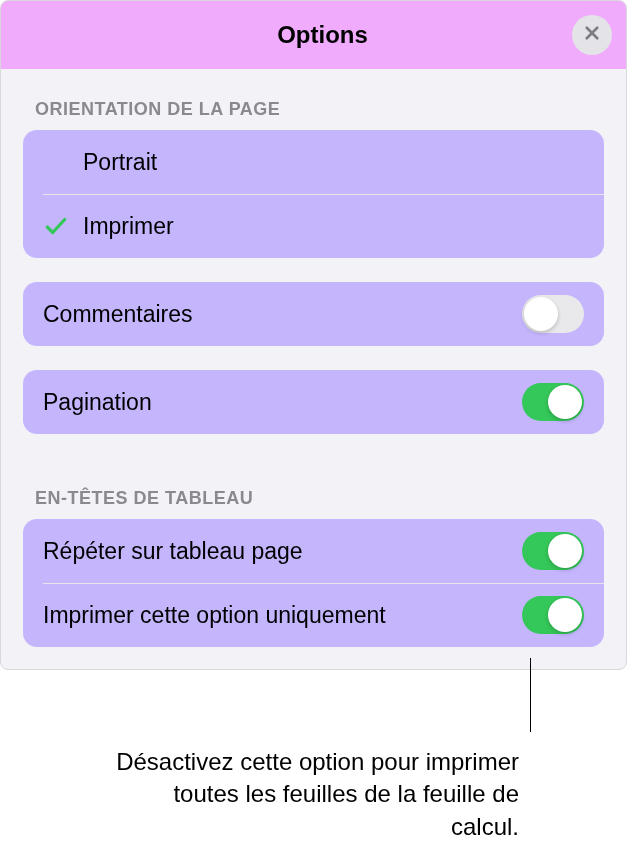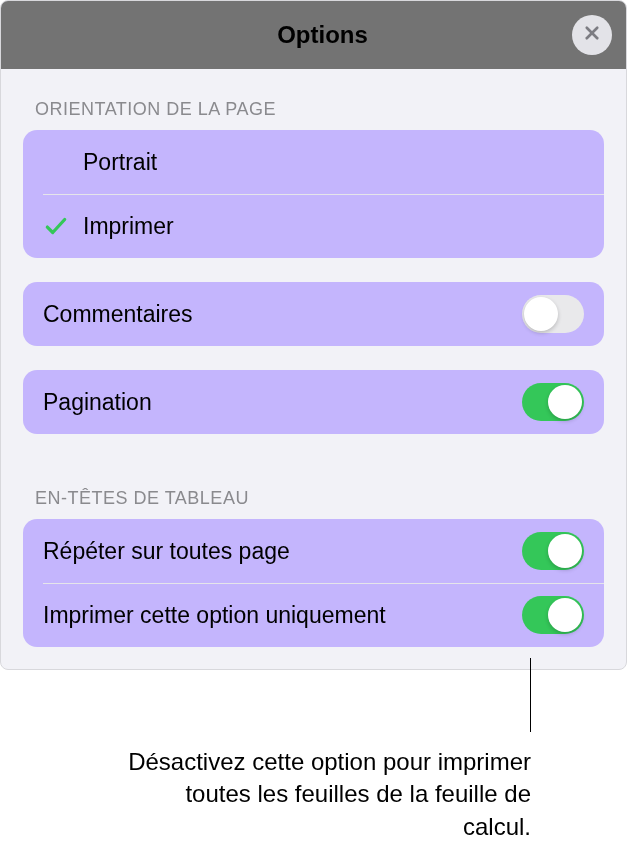--- a/index.html
+++ b/index.html
@@ -20,21 +20,21 @@
       border: 1px solid #d8d8dc;
       border-radius: 8px;
       overflow: hidden;
     }
     .header {
       position: relative;
       height: 68px;
       display: flex;
       align-items: center;
       justify-content: center;
-      background: #737373;
+      background: #f0abfc;
       padding-left: 18px;
     }
     .header-title {
       font-size: 24px;
       font-weight: 600;
       color: #000;
     }
     .close-btn {
       position: absolute;
       right: 14px;
@@ -54,21 +54,21 @@
     }
     .content {
       padding: 0 22px 22px 22px;
     }
     .section-header {
       font-size: 18px;
       color: #8a8a8e;
       text-transform: uppercase;
       letter-spacing: 0.5px;
       padding: 30px 0 10px 12px;
-      font-weight: 400;
+      font-weight: 700;
     }
     .group {
       background: #c4b5fd;
       border-radius: 14px;
       overflow: hidden;
       margin-bottom: 24px;
     }
     .group.tight {
       margin-bottom: 0;
     }
@@ -143,21 +143,21 @@
       position: absolute;
       top: -60px;
       left: 530px;
       width: 1px;
       height: 74px;
       background: #000;
     }
     .callout-text {
       position: absolute;
       top: 28px;
-      right: 96px;
+      right: 108px;
       width: 420px;
       text-align: right;
       font-size: 24px;
       line-height: 1.35;
       color: #000;
     }
   </style>
 </head>
 <body>
 
@@ -207,21 +207,21 @@
         <span class="row-label">Pagination</span>
         <div class="toggle on">
           <div class="toggle-knob"></div>
         </div>
       </div>
     </div>
 
     <div class="section-header">En-têtes de tableau</div>
     <div class="group tight">
       <div class="row">
-        <span class="row-label">Répéter sur toutes page</span>
+        <span class="row-label">Répéter sur tableau page</span>
         <div class="toggle on">
           <div class="toggle-knob"></div>
         </div>
       </div>
       <div class="row">
         <span class="row-label">Imprimer cette option uniquement</span>
         <div class="toggle on">
           <div class="toggle-knob"></div>
         </div>
       </div>

